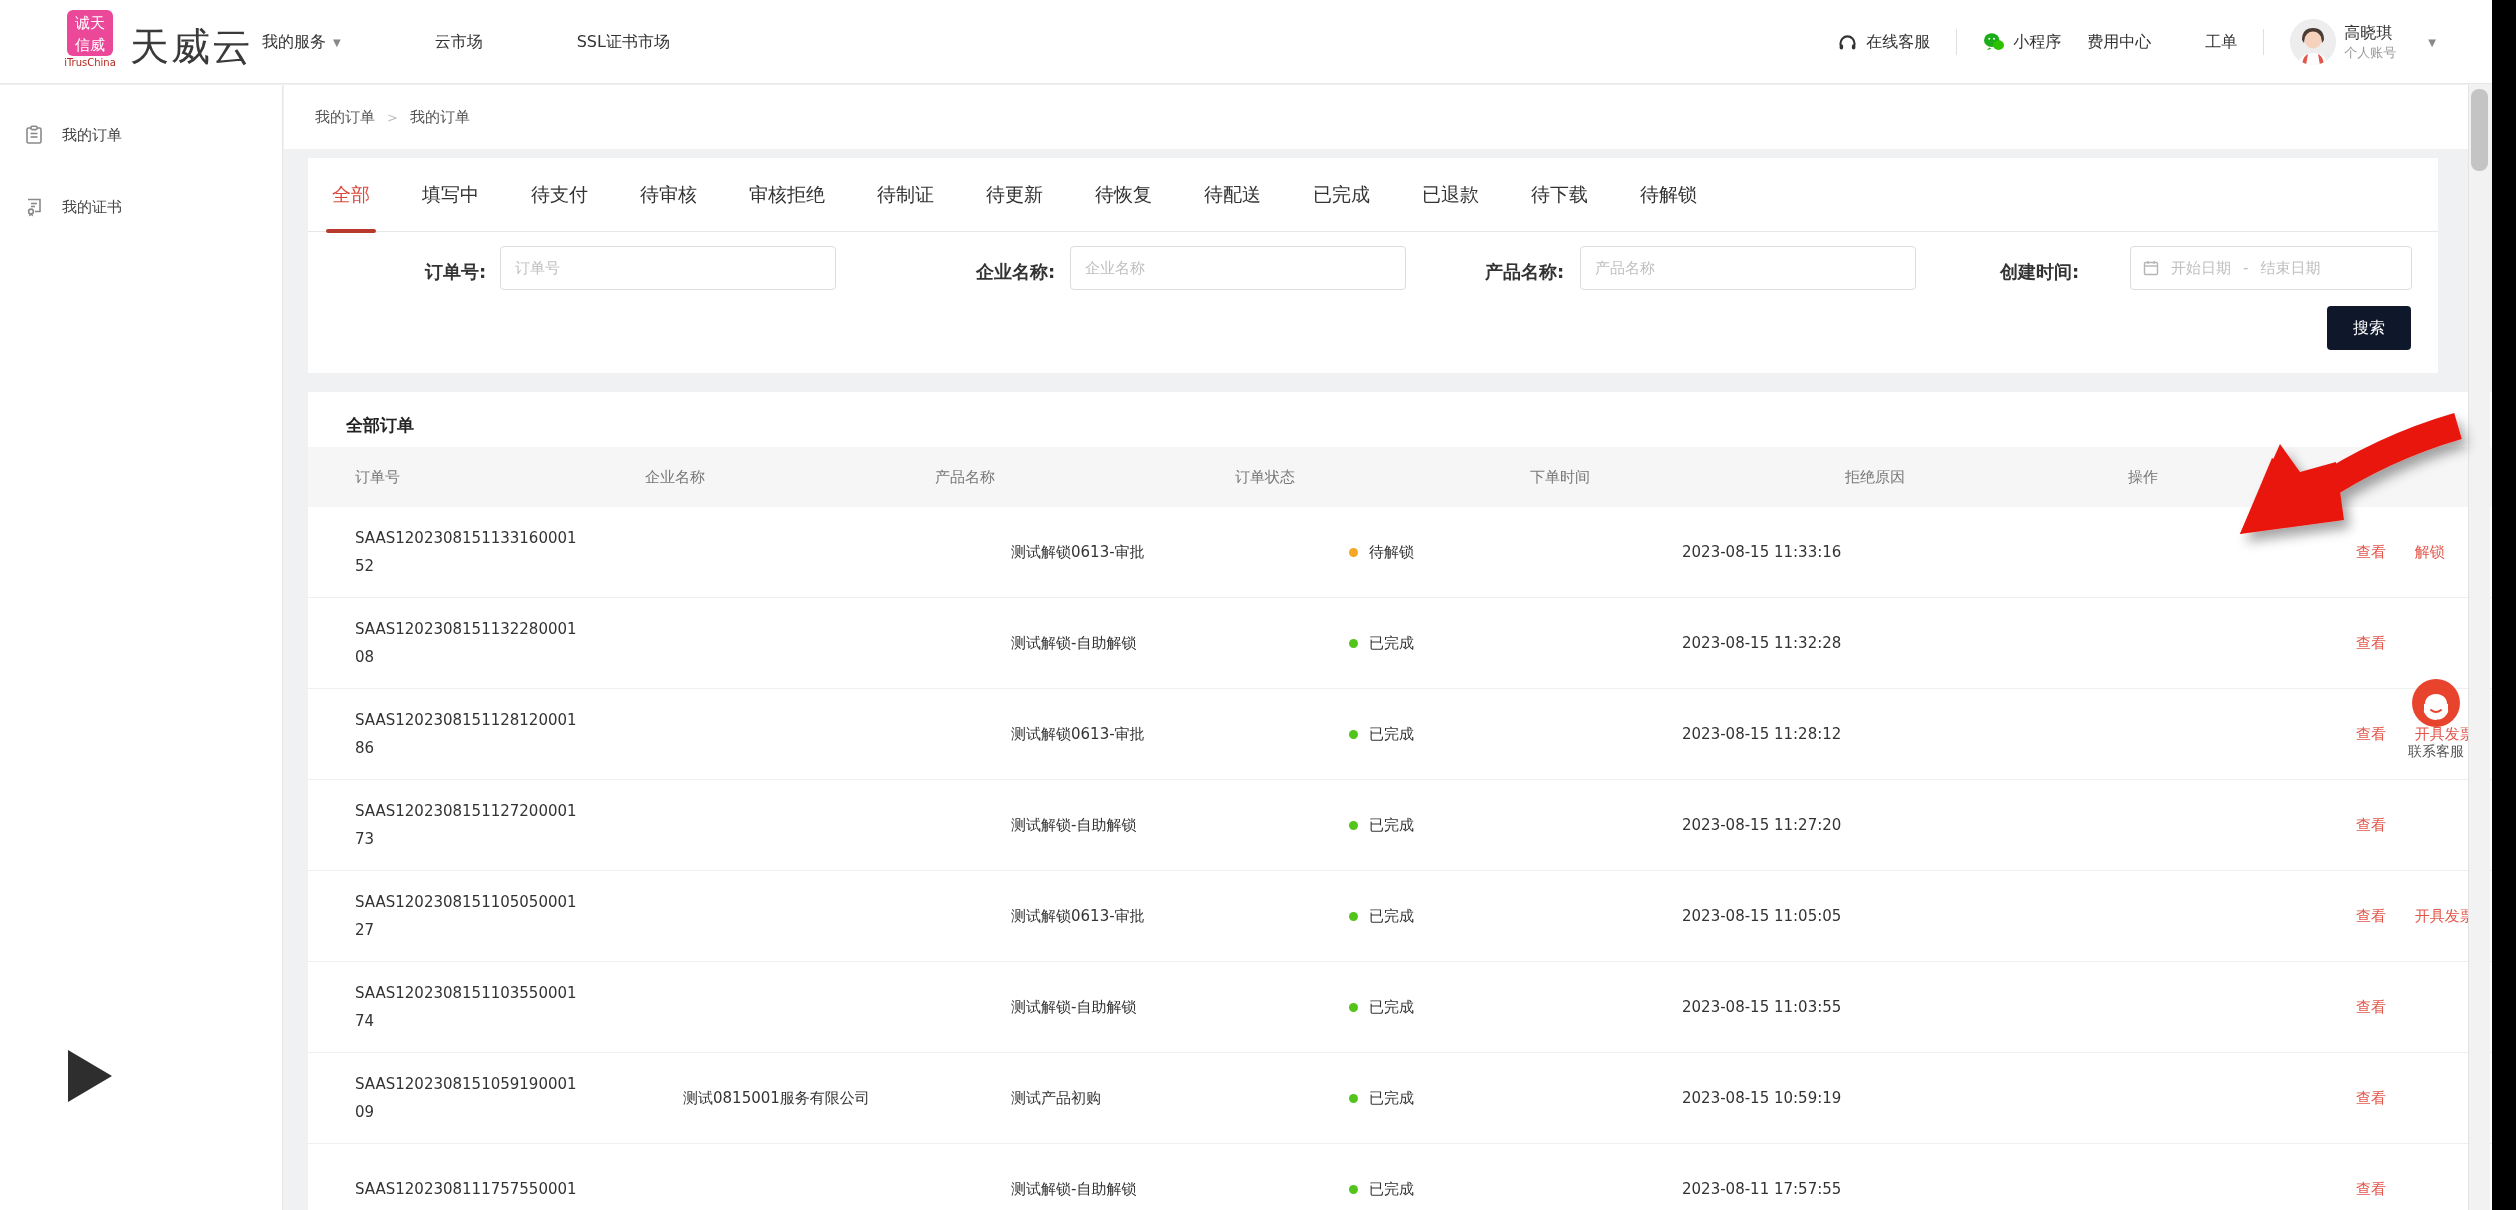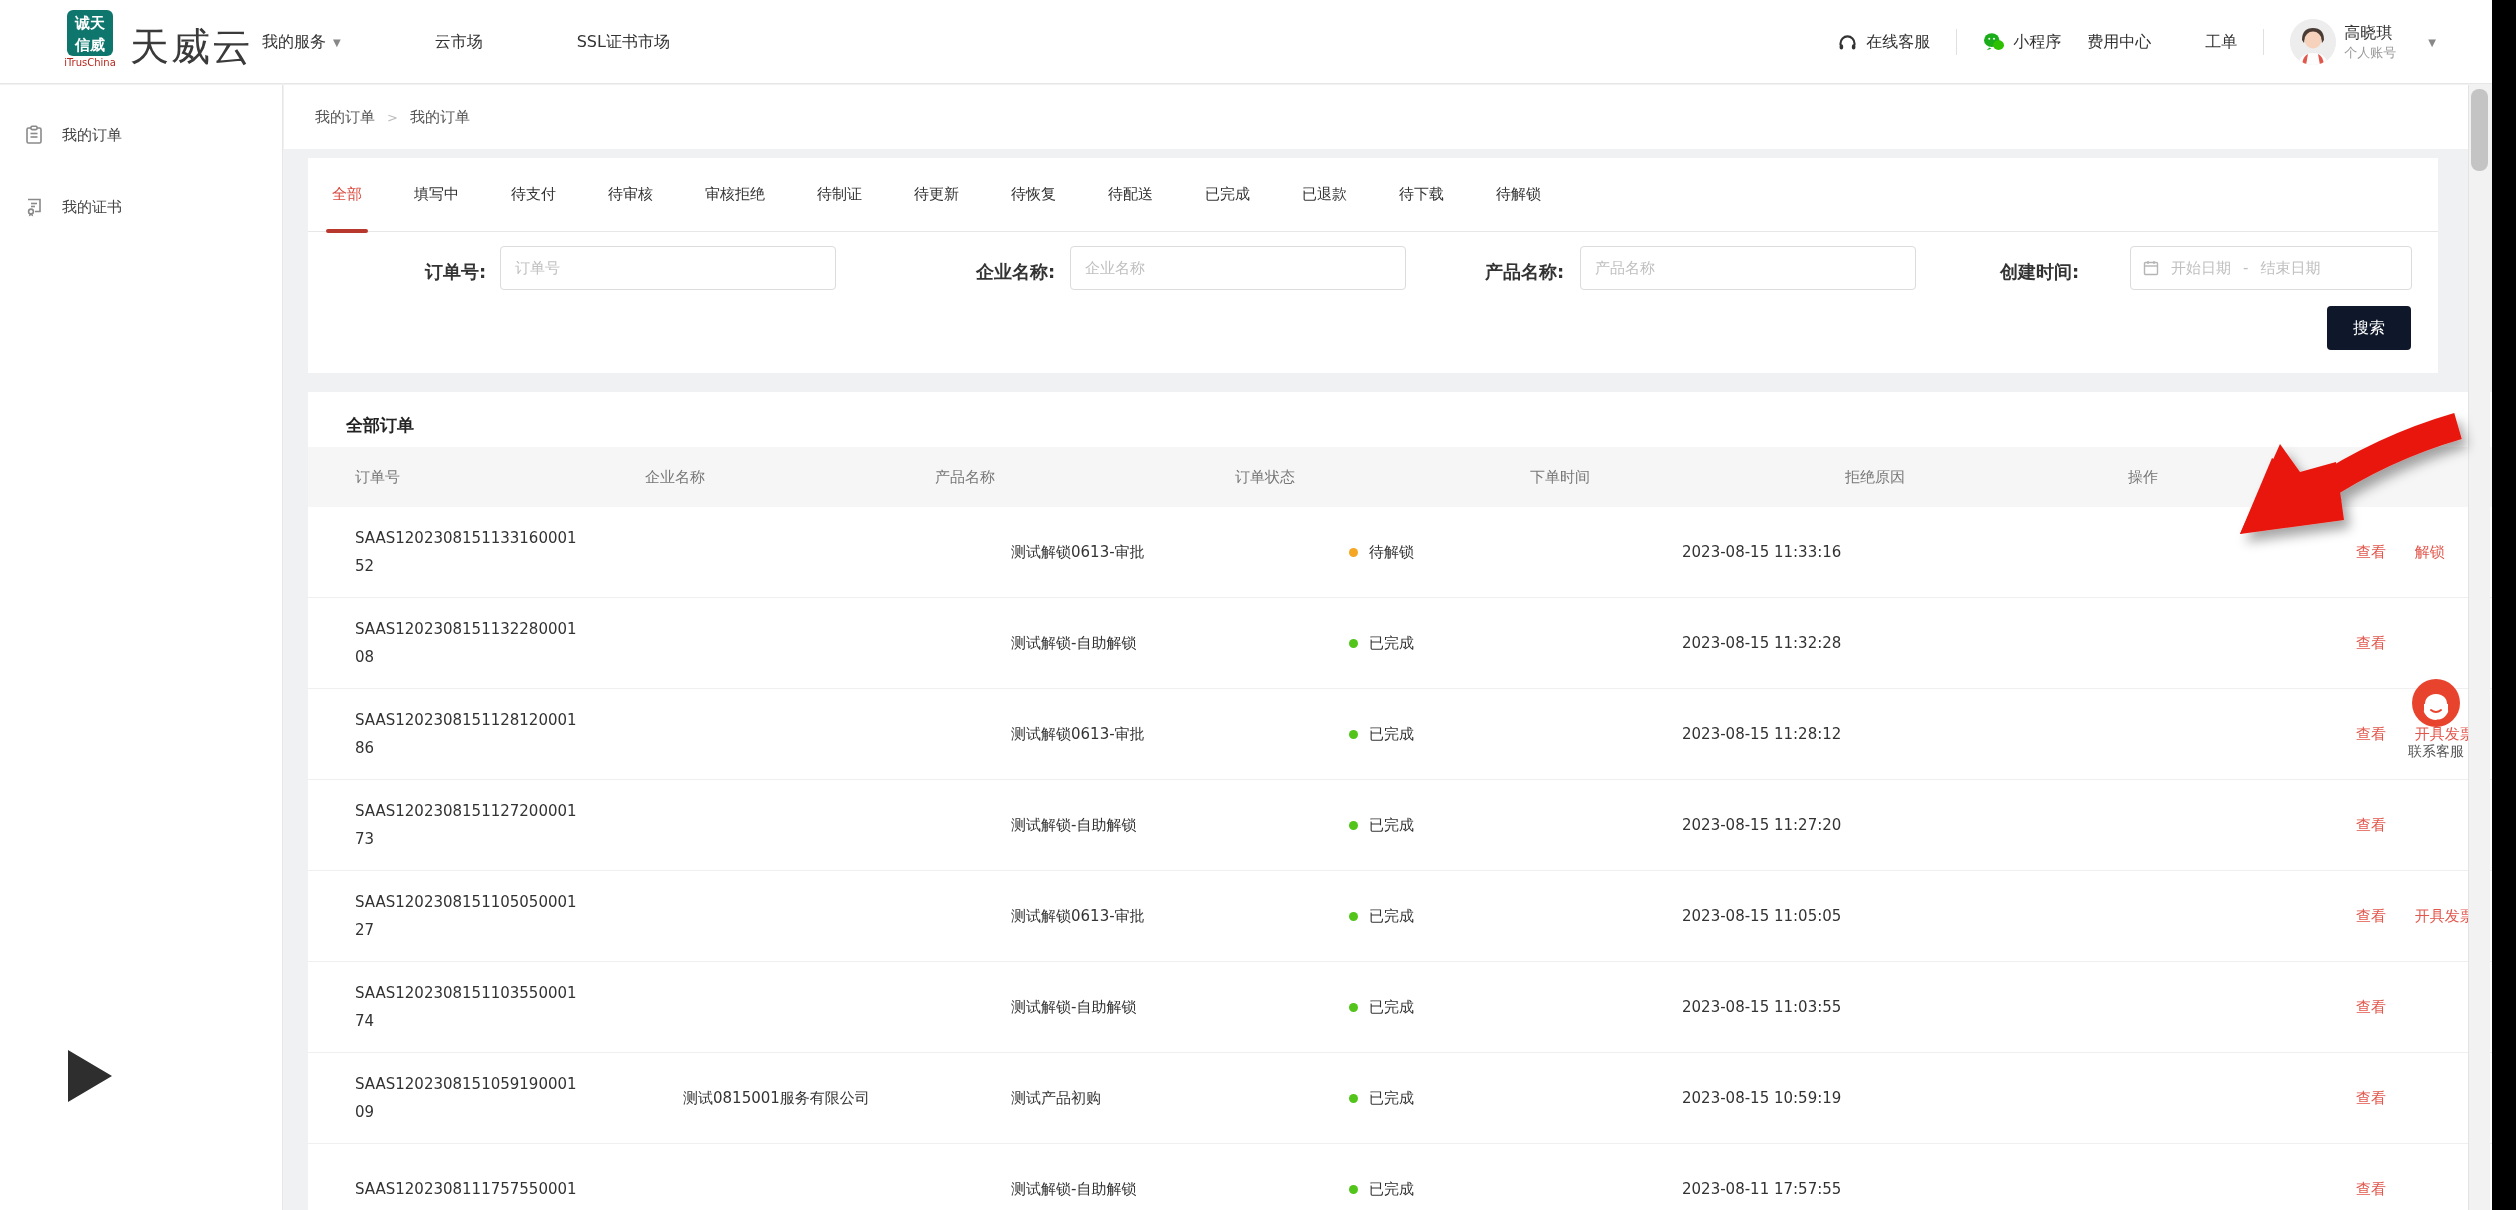--- a/index.html
+++ b/index.html
@@ -6,21 +6,21 @@
   html,body { width:2516px; height:1210px; }
   body {
     position:relative; overflow:hidden;
     background:#f0f1f3;
     font-family:"DejaVu Sans","Liberation Sans",sans-serif;
     color:#333;
   }
   
   .top-header{position:absolute;left:0;top:0;width:2516px;height:84px;background:#fff;border-bottom:1px solid #e7e7e7;z-index:5;}
   .logo-wrap{position:absolute;left:55px;top:10px;width:70px;text-align:center;}
-  .logo-box{width:46px;height:46px;margin:0 auto;background:#0f766e;border-radius:6px;color:#fff;font-size:15px;font-weight:bold;line-height:22px;padding-top:2px;}
+  .logo-box{width:46px;height:46px;margin:0 auto;background:#ec4899;border-radius:6px;color:#fff;font-size:15px;font-weight:normal;line-height:22px;padding-top:2px;}
   .logo-caption{font-size:10px;color:#b5271d;margin-top:1px;}
   .brand-name{position:absolute;left:130px;top:20px;font-size:39px;color:#3a3a3a;letter-spacing:2px;}
   .top-nav{position:absolute;left:262px;top:0;height:84px;display:flex;align-items:center;gap:94px;}
   .nav-item{font-size:16px;color:#333;cursor:pointer;display:flex;align-items:center;gap:7px;text-align:right;}
   .caret{font-size:10px;color:#888;}
   .header-right{position:absolute;right:80px;top:0;height:84px;display:flex;align-items:center;gap:26px;}
   .hr-item{font-size:16px;color:#333;display:flex;align-items:center;gap:8px;cursor:pointer;}
   .v-divider{width:1px;height:26px;background:#e0e0e0;}
   .avatar{width:46px;height:46px;border-radius:50%;background:#ededed;overflow:hidden;flex:0 0 auto;}
   .user-block{display:flex;flex-direction:column;line-height:1.35;}
@@ -31,21 +31,21 @@
   .side-item{display:flex;align-items:center;gap:18px;height:56px;padding-left:24px;font-size:15px;color:#444;cursor:pointer;}
   .side-item + .side-item{margin-top:16px;}
   
   .breadcrumb-bar{position:absolute;left:284px;top:85px;width:2184px;height:64px;background:#fff;display:flex;align-items:center;padding-left:31px;gap:12px;font-size:15px;color:#555;}
   .bc-sep{color:#bbb;font-size:13px;}
   .card{position:absolute;background:#fff;}
   .card1{left:308px;top:158px;width:2130px;height:215px;}
   .card2{left:308px;top:392px;width:2516px;height:818px;overflow:hidden;}
   
   .tabs{display:flex;align-items:center;gap:52px;height:74px;padding-left:24px;border-bottom:1px solid #e7e7e7;}
-  .tab{font-size:15px;color:#333;cursor:pointer;position:relative;height:74px;display:flex;align-items:center;}
+  .tab{font-size:19px;color:#333;cursor:pointer;position:relative;height:74px;display:flex;align-items:center;}
   .tab.active{color:#d9493e;}
   .tab.active::after{content:"";position:absolute;left:-6px;right:-6px;bottom:-1px;height:4px;background:#b9382e;border-radius:2px;}
   
   .f-label{position:absolute;font-size:18px;font-weight:bold;color:#333;top:102px;text-align:right;}
   .f-input{position:absolute;top:88px;height:44px;width:336px;border:1px solid #dcdcdc;border-radius:4px;font-size:15px;padding:0 14px;color:#333;outline:none;font-family:inherit;}
   .f-input::placeholder{color:#bfbfbf;}
   .date-range{position:absolute;top:88px;left:1822px;width:282px;height:44px;border:1px solid #dcdcdc;border-radius:4px;display:flex;align-items:center;gap:12px;padding:0 12px;font-size:15px;color:#bfbfbf;cursor:pointer;}
   .search-btn{position:absolute;left:2019px;top:148px;width:84px;height:44px;background:#0f172a;color:#fff;font-size:16px;border:none;border-radius:4px;cursor:pointer;font-family:inherit;}
   
   .tbl-title{padding:22px 0 0 38px;font-size:17px;font-weight:bold;color:#222;}

